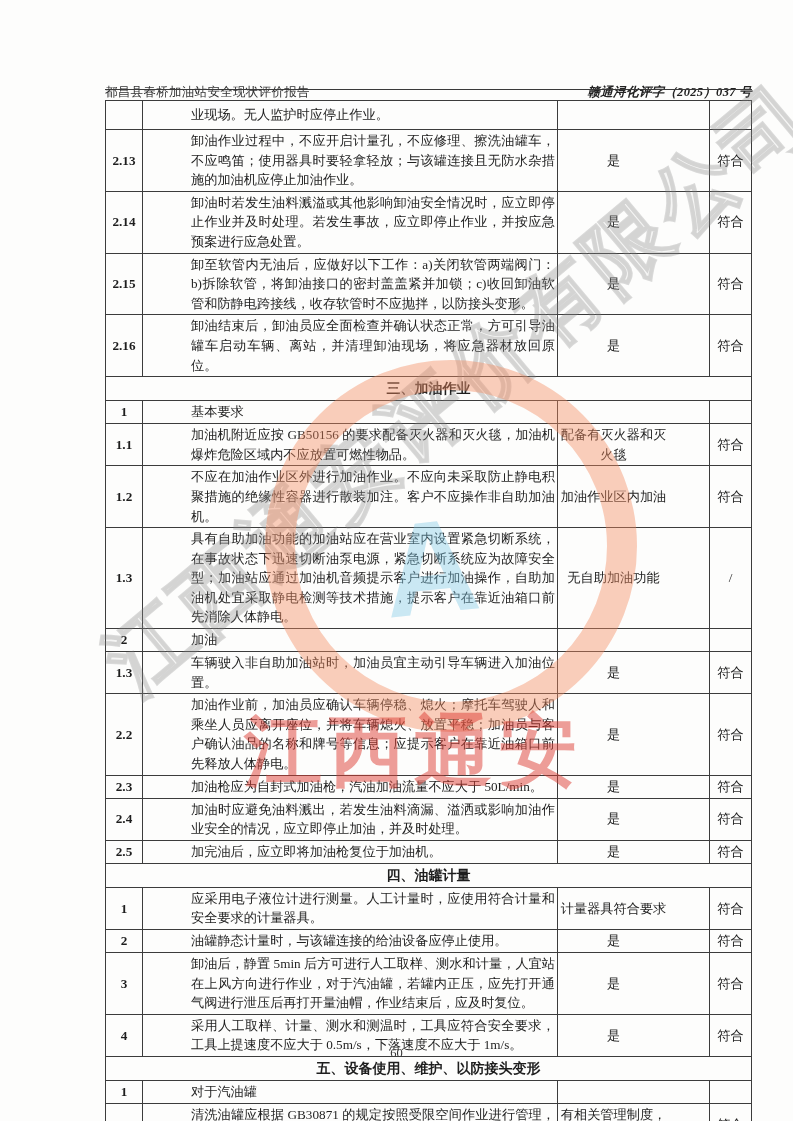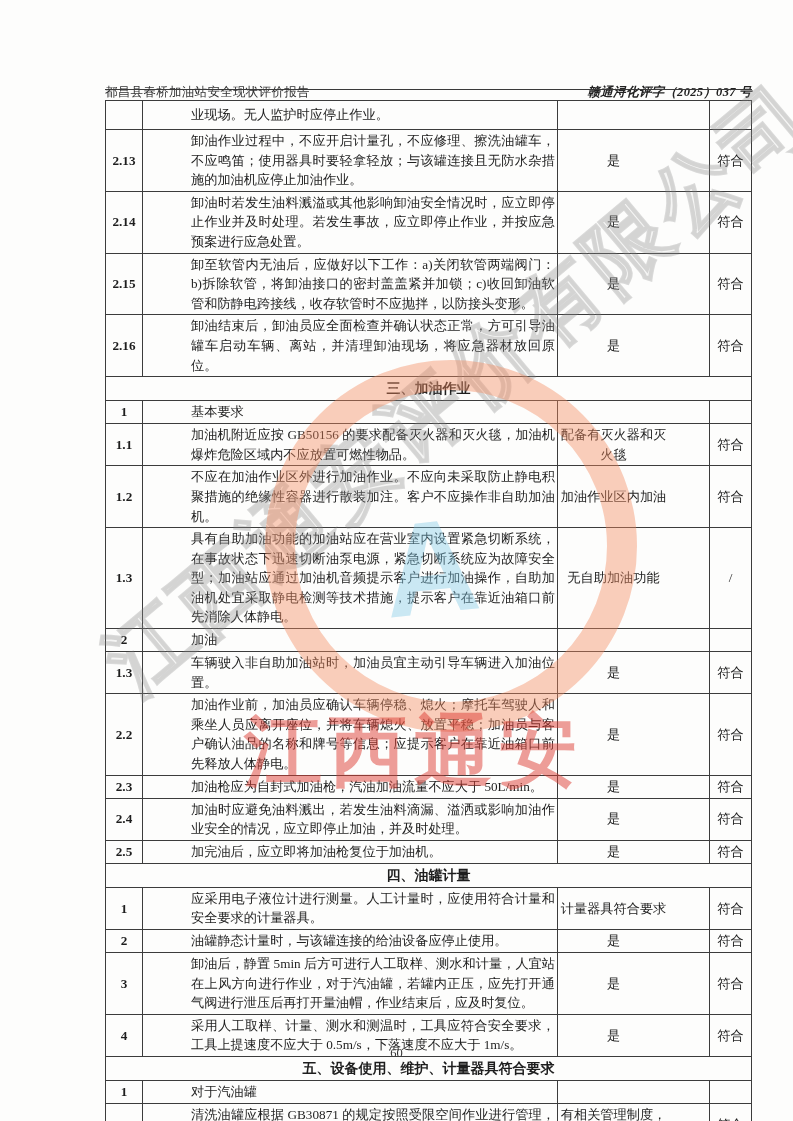--- a/index.html
+++ b/index.html
@@ -245,21 +245,21 @@
       </div>
       <div class="row item">
         <div class="cell c-num">4</div>
         <div class="cell c-text">
           <div class="txt">采用人工取样、计量、测水和测温时，工具应符合安全要求，工具上提速度不应大于 0.5m/s，下落速度不应大于 1m/s。</div>
         </div>
         <div class="cell c-status">是</div>
         <div class="cell c-verdict">符合</div>
       </div>
       <div class="row section">
-        <div class="cell section-cell">五、设备使用、维护、计量器具符合要求</div>
+        <div class="cell section-cell">五、设备使用、维护、以防接头变形</div>
       </div>
       <div class="row group-left">
         <div class="cell c-num">1</div>
         <div class="cell c-text">
           <div class="txt">对于汽油罐</div>
         </div>
         <div class="cell c-status"></div>
         <div class="cell c-verdict"></div>
       </div>
       <div class="row item">

